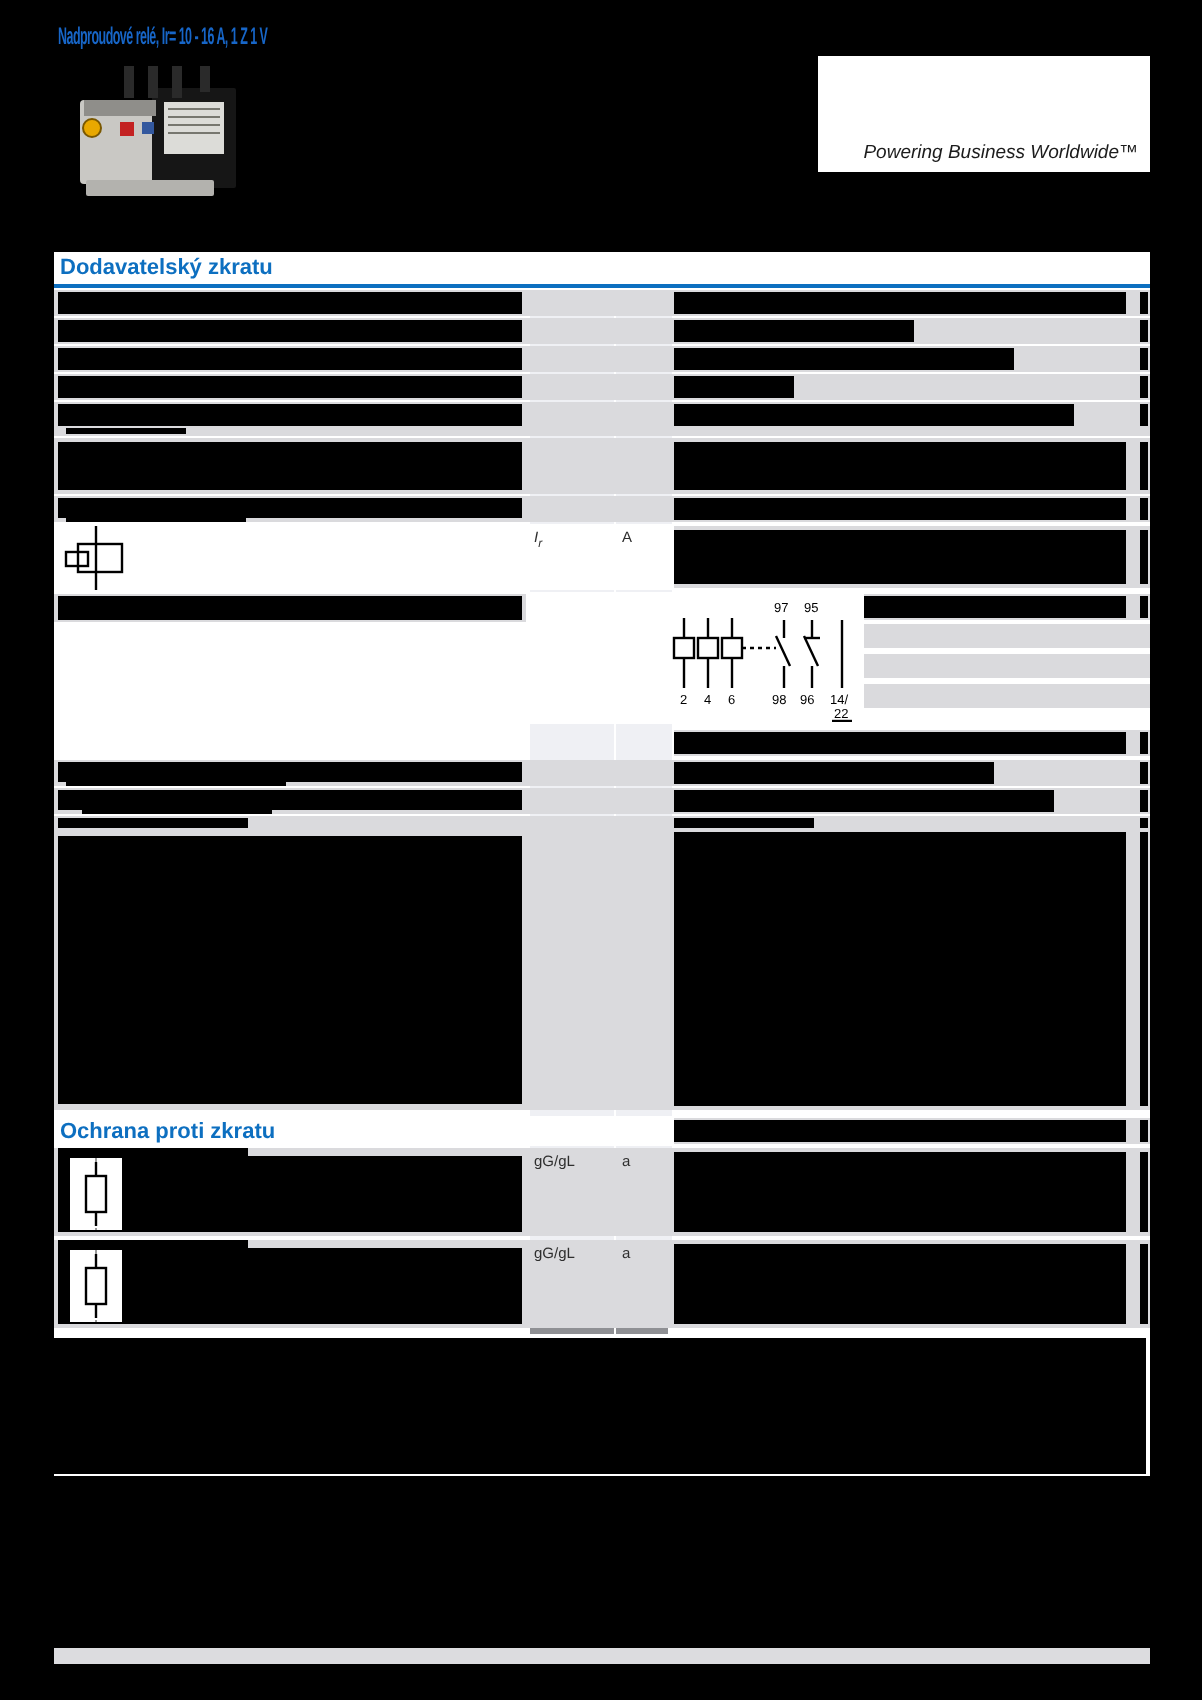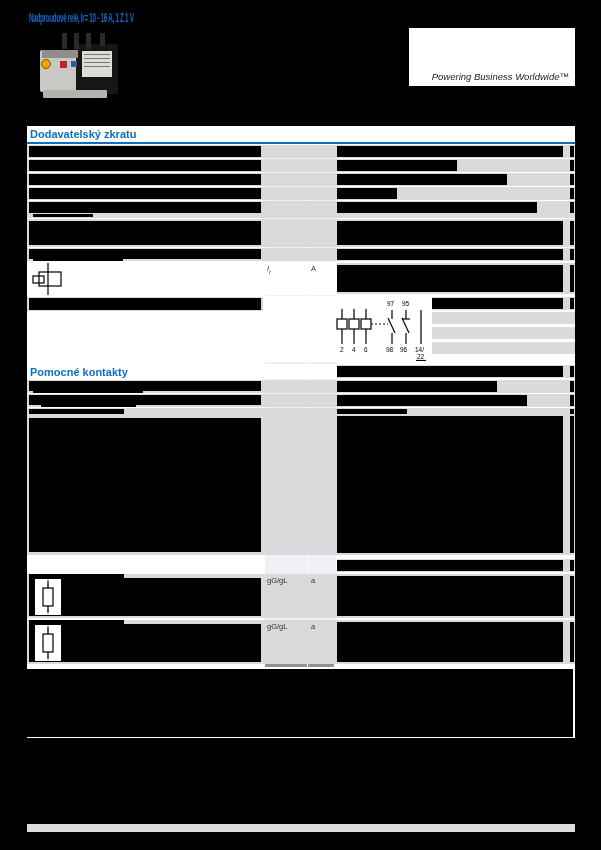--- a/index.html
+++ b/index.html
@@ -189,23 +189,20 @@
             <text x="54" y="55">98</text>
             <text x="68" y="55">96</text>
             <text x="83" y="55">14/</text>
             <text x="85" y="62">22</text>
           </g>
           <line class="svgline" x1="84" y1="63.5" x2="94" y2="63.5"></line>
         </svg>
       </div>
     </div>
 
-    <div class="hdr" style="top:238px;height:15px">
-      <span>Pomocné kontakty</span>
-    </div>
     <div style="position:absolute;left:310px;top:239px;width:238px;height:13px;background:#dadadd">
       <div class="bar" style="left:0;top:1px;width:226px;height:11px"></div>
       <div class="chip" style="top:1px;height:11px"></div>
     </div>
 
     <div class="row" style="top:254px;height:13px">
       <div class="bar" style="left:2px;top:1px;width:232px;height:10px"></div>
       <div class="bar" style="left:6px;top:11px;width:110px;height:2px"></div>
       <div class="bar" style="left:310px;top:1px;width:160px;height:11px"></div>
       <div class="chip" style="top:1px;height:11px"></div>
@@ -221,20 +218,23 @@
       <div class="bar" style="left:310px;top:1px;width:70px;height:5px"></div>
       <div class="chip" style="top:1px;height:5px"></div>
     </div>
 
     <div class="row" style="top:289px;height:140px">
       <div class="bar" style="left:2px;top:3px;width:232px;height:134px"></div>
       <div class="bar" style="left:310px;top:1px;width:226px;height:137px"></div>
       <div class="chip" style="top:1px;height:137px"></div>
     </div>
 
+    <div class="hdr" style="top:432px;height:15px">
+      <span>Ochrana proti zkratu</span>
+    </div>
     <div style="position:absolute;left:310px;top:433px;width:238px;height:13px;background:#dadadd">
       <div class="bar" style="left:0;top:1px;width:226px;height:11px"></div>
       <div class="chip" style="top:1px;height:11px"></div>
     </div>
 
     <div class="row" style="top:448px;height:44px">
       <div class="bar" style="left:2px;top:0;width:95px;height:4px"></div>
       <div class="bar" style="left:2px;top:4px;width:232px;height:38px"></div>
       <div class="fusewin" style="left:8px;top:5px;width:26px;height:36px">
         <svg width="26" height="36" viewBox="0 0 26 36">

